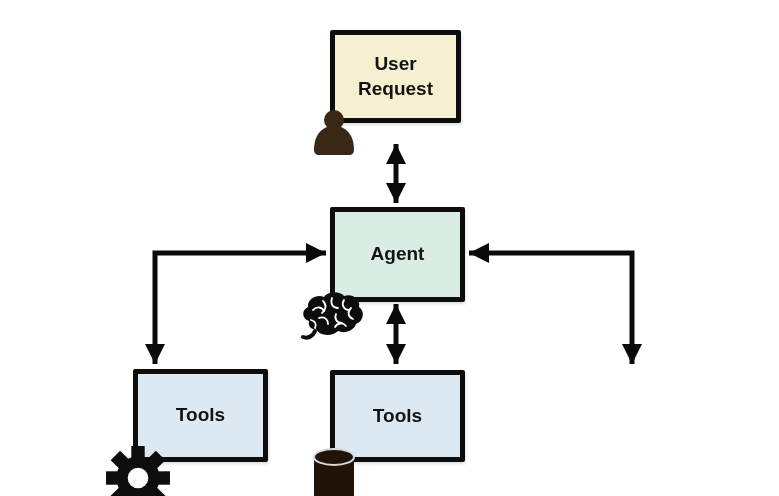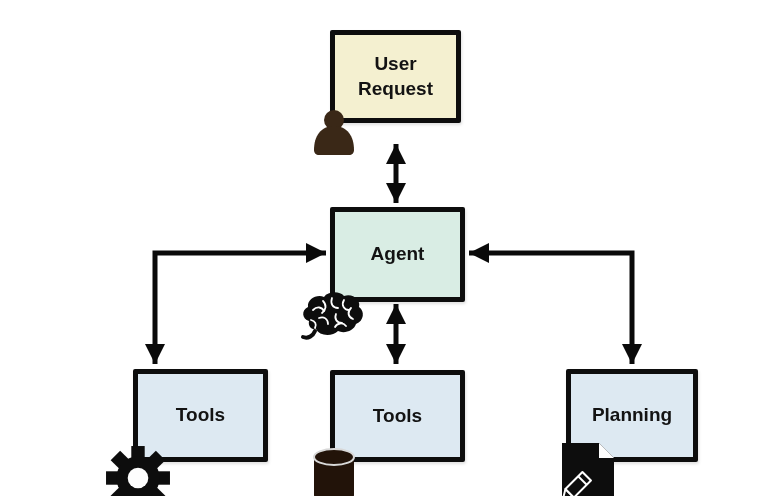--- a/index.html
+++ b/index.html
@@ -103,28 +103,14 @@
   <div class="node" id="node-memory">
     <span class="icon" id="icon-database">
       <svg viewBox="0 0 50 58">
         <path class="f-db" d="M5,10 L5,48 A20,8 0 0 0 45,48 L45,10 z"></path>
         <ellipse class="f-db db-rim" cx="25" cy="10" rx="20" ry="8"></ellipse>
       </svg>
     </span>
     <span>Tools</span>
   </div>
 
-  <div class="node" id="node-planning">
-    <span class="icon" id="icon-doc-pencil">
-      <svg viewBox="0 0 67 67">
-        <path class="f-dark" d="M8,1 L45,1 L60,16 L60,66 L8,66 z"></path>
-        <path class="f-white" d="M45,1 L60,16 L45,16 z"></path>
-        <g transform="translate(15,52) rotate(-45)">
-          <path class="f-dark s-white-thick" d="M-9,0 L1,-6 L1,6 z"></path>
-          <rect class="f-dark s-white-thick" x="1" y="-6" width="24" height="12"></rect>
-          <line class="s-white-thick" x1="19" y1="-6" x2="19" y2="6"></line>
-        </g>
-      </svg>
-    </span>
-    <span>Planning</span>
-  </div>
 
 </div>
 
 </body></html>

